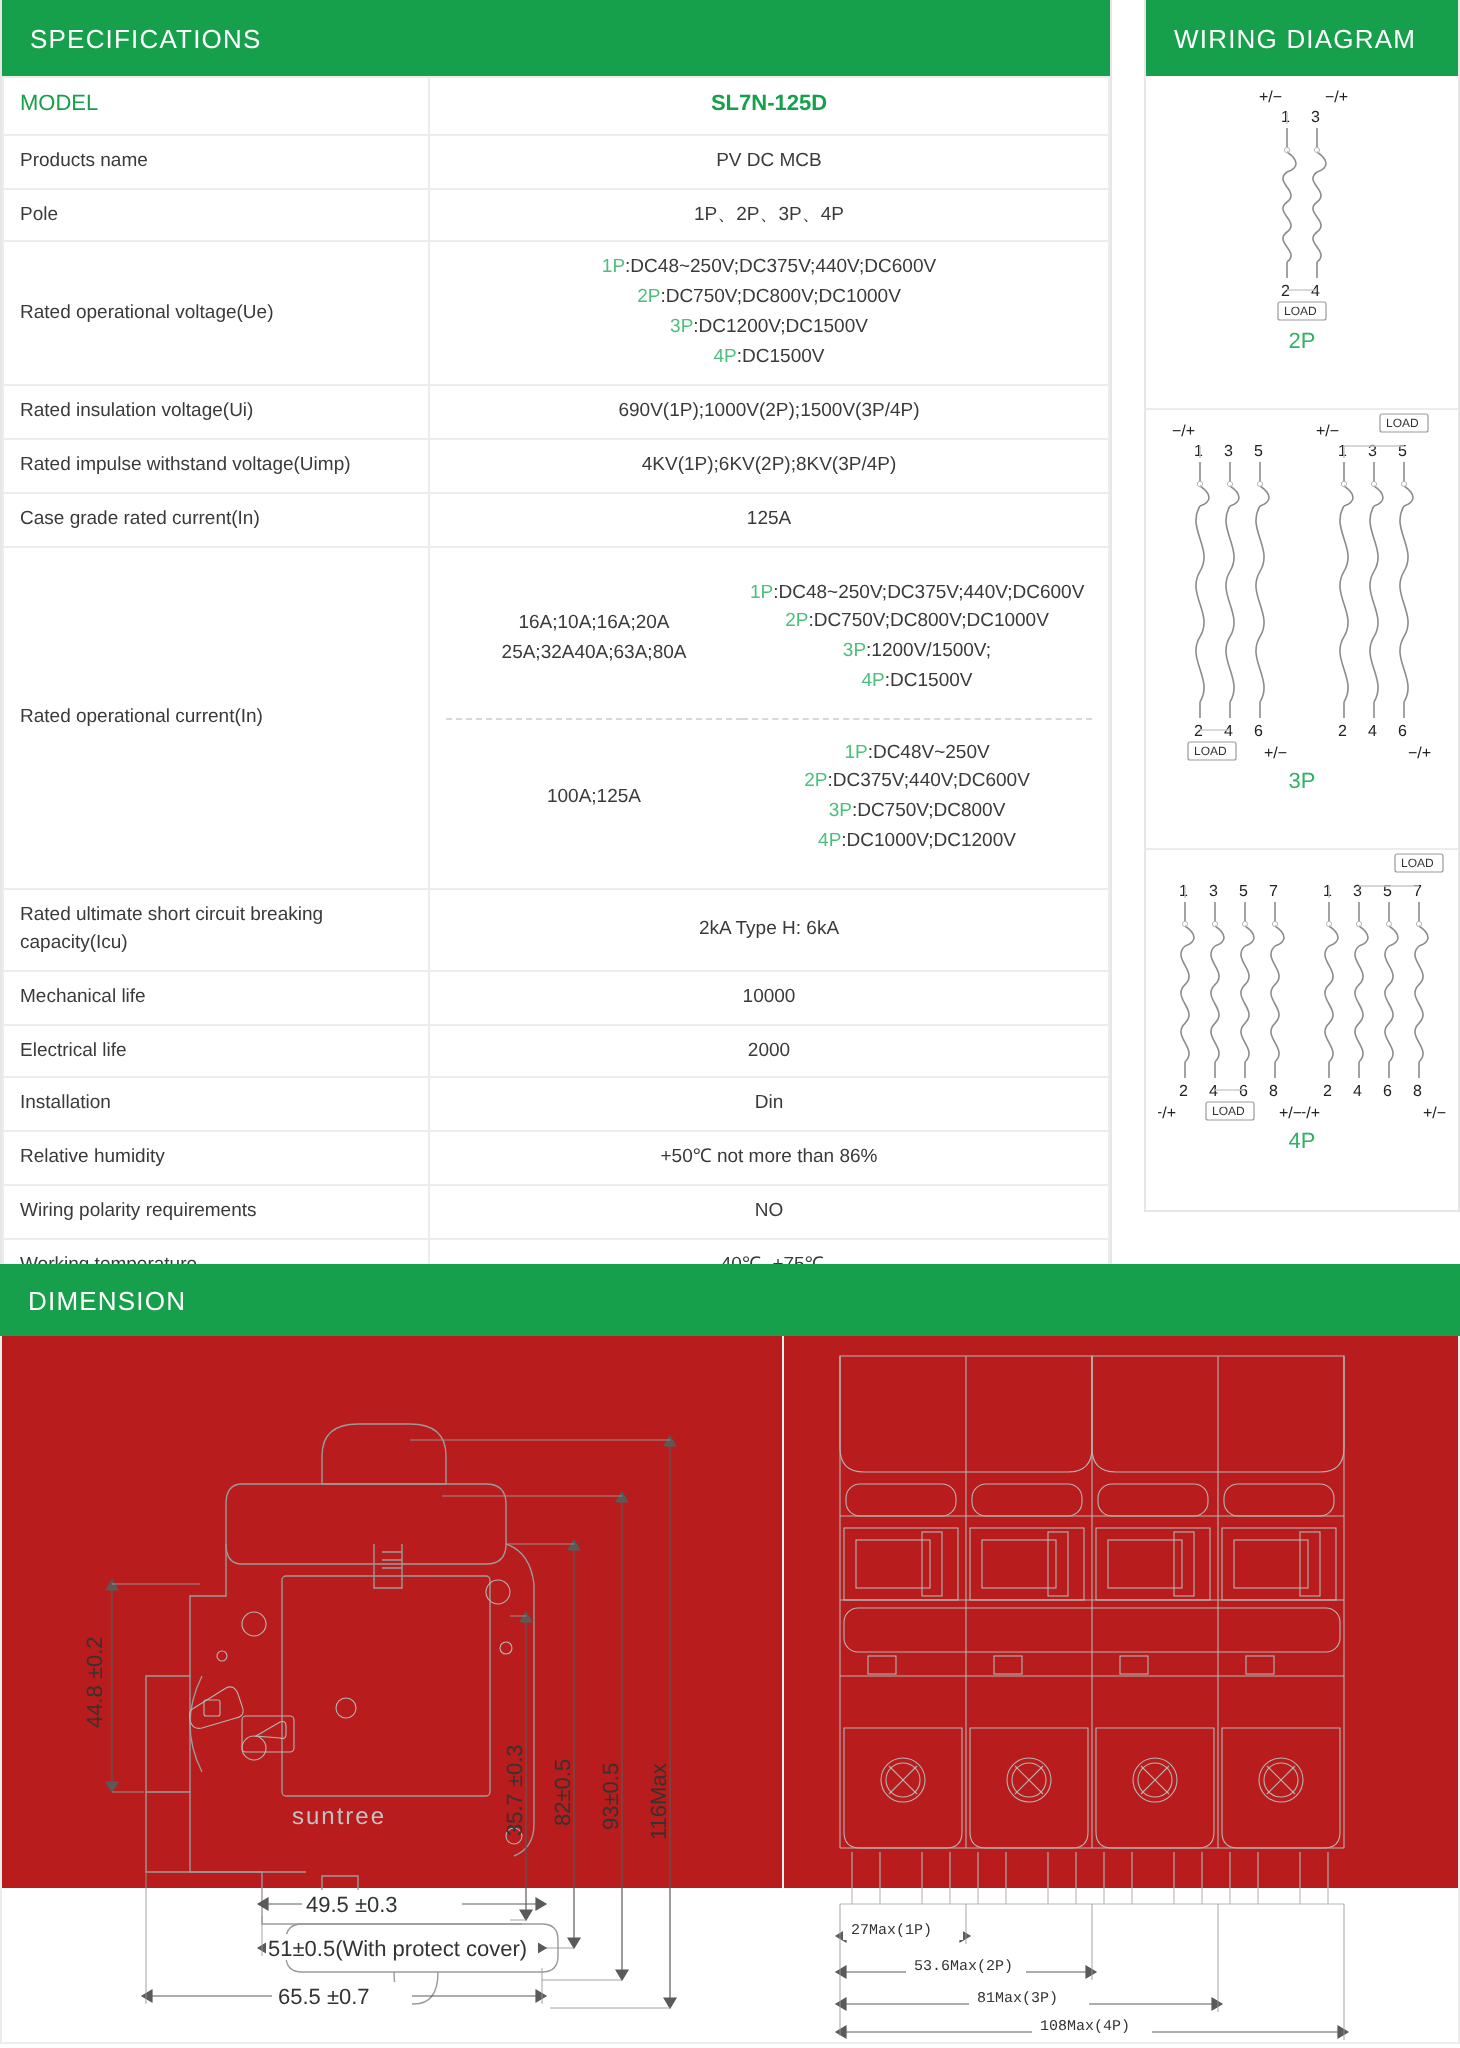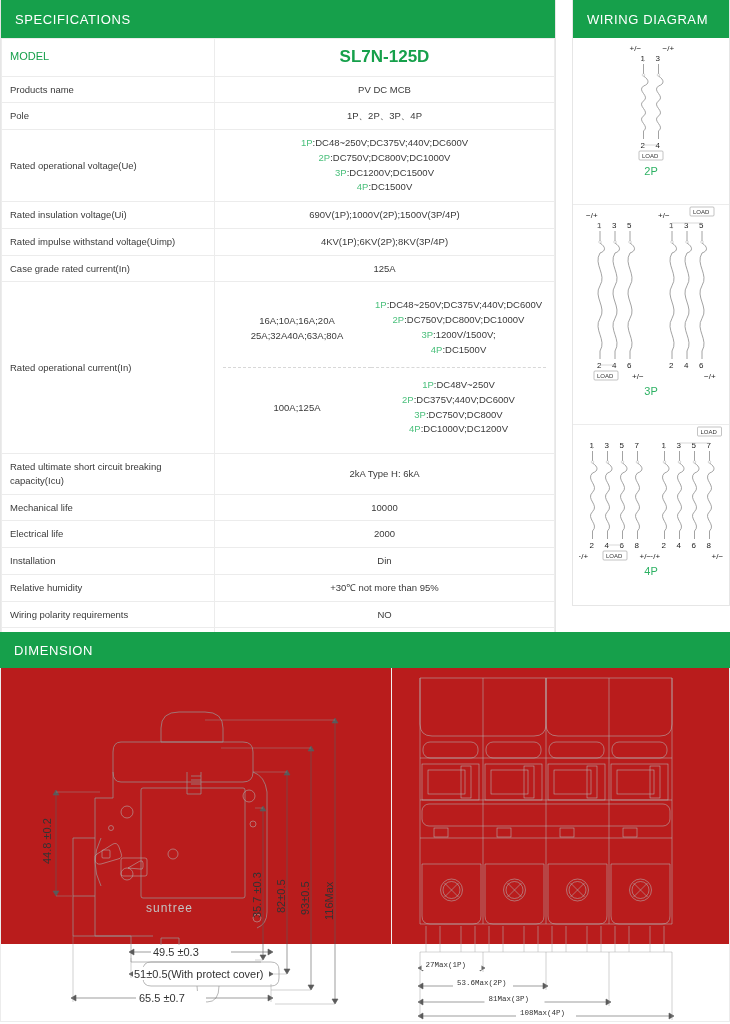--- a/index.html
+++ b/index.html
@@ -47,21 +47,21 @@
   }
   table.spec td {
     border: 1px solid #ececec;
     padding: 6px 8px;
     vertical-align: middle;
     line-height: 1.45;
   }
   td.lbl { width: 196px; color: #3a3a3a; }
   td.val { text-align: center; color: #3a3a3a; }
   td.model-lbl { color: #16a04b; font-size: 11px; padding-top: 9px; padding-bottom: 9px;}
-  td.model-val { color: #16a04b; font-size: 17px; font-weight: bold; }
+  td.model-val { color: #16a04b; font-size: 11px; font-weight: bold; }
   .pole { color: #4bc07c; }
   .vlist { text-align: center; line-height: 1.55; }
 
   
   table.cur {
     width: 100%;
     border-collapse: collapse;
     table-layout: fixed;
   }
   table.cur td {
@@ -213,21 +213,21 @@
           <tr>
             <td class="lbl">Electrical life</td>
             <td class="val">2000</td>
           </tr>
           <tr>
             <td class="lbl">Installation</td>
             <td class="val">Din</td>
           </tr>
           <tr>
             <td class="lbl">Relative humidity</td>
-            <td class="val">+30℃ not more than 95%</td>
+            <td class="val">+50℃ not more than 86%</td>
           </tr>
           <tr>
             <td class="lbl">Wiring polarity requirements</td>
             <td class="val">NO</td>
           </tr>
           <tr>
             <td class="lbl">Working temperature</td>
             <td class="val">-40℃ -+75℃</td>
           </tr>
         </tbody>

